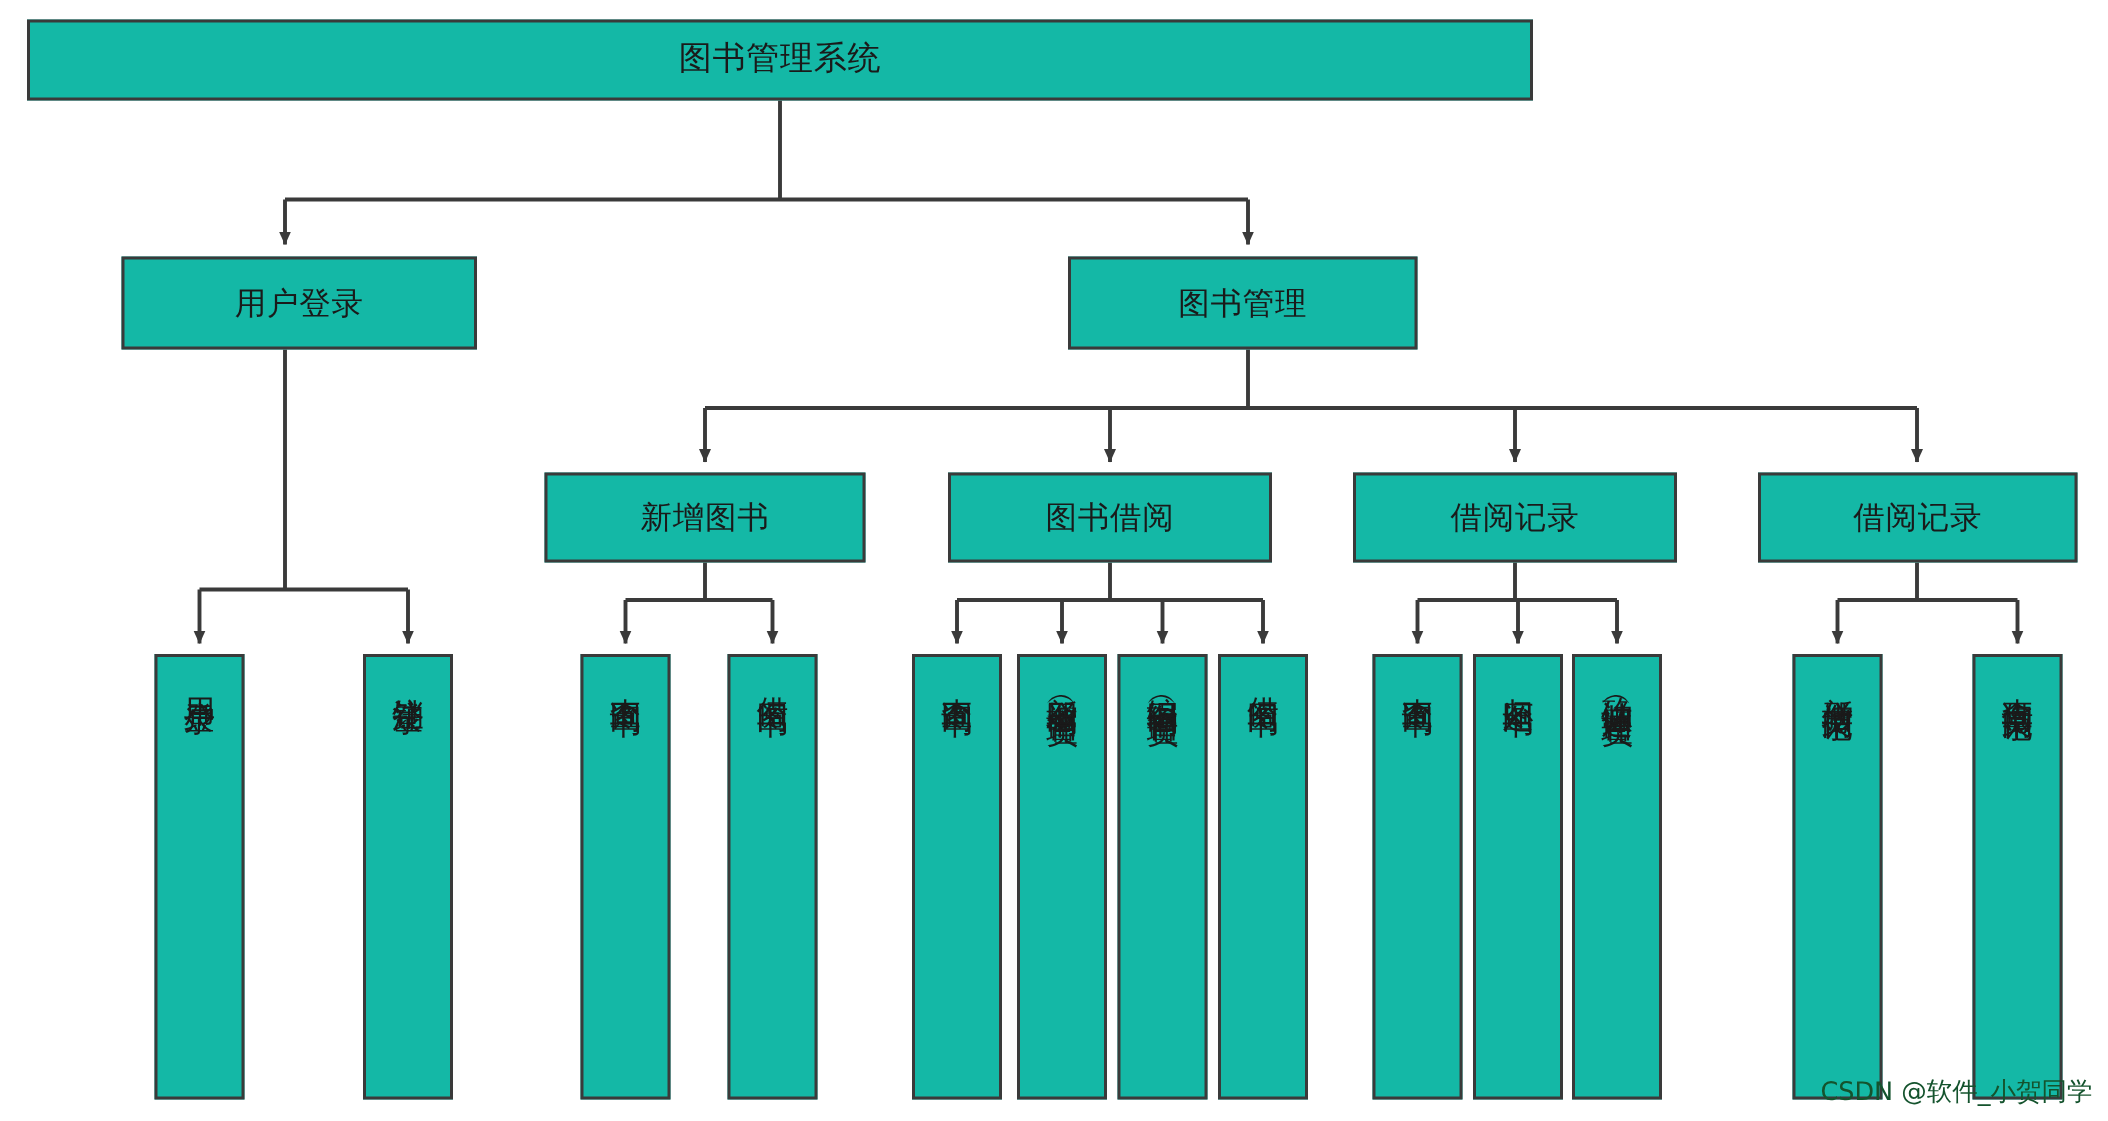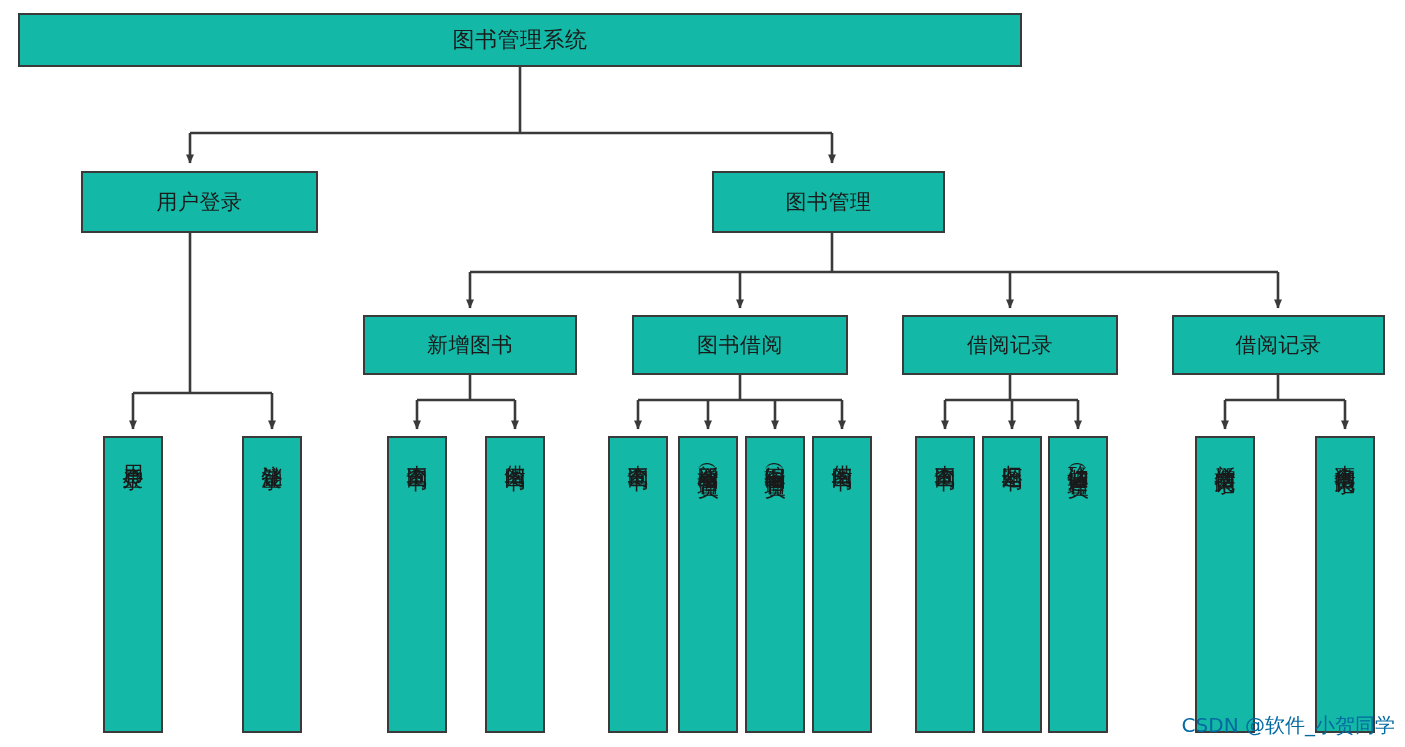--- a/index.html
+++ b/index.html
@@ -62,22 +62,22 @@
     text-orientation: upright;
     font-size: 21px;
     line-height: 1.05;
     letter-spacing: 2px;
     white-space: nowrap;
   }
   .watermark {
     position: absolute;
     right: 10px;
     bottom: 8px;
-    font-size: 20px;
-    color: #0369a1;
+    font-size: 17px;
+    color: #14532d;
     z-index: 5;
     white-space: nowrap;
     font-family: "DejaVu Sans", "Liberation Sans", sans-serif;
   }
 </style>
 </head>
 <body>
 
 <div id="diagram-root">
 

